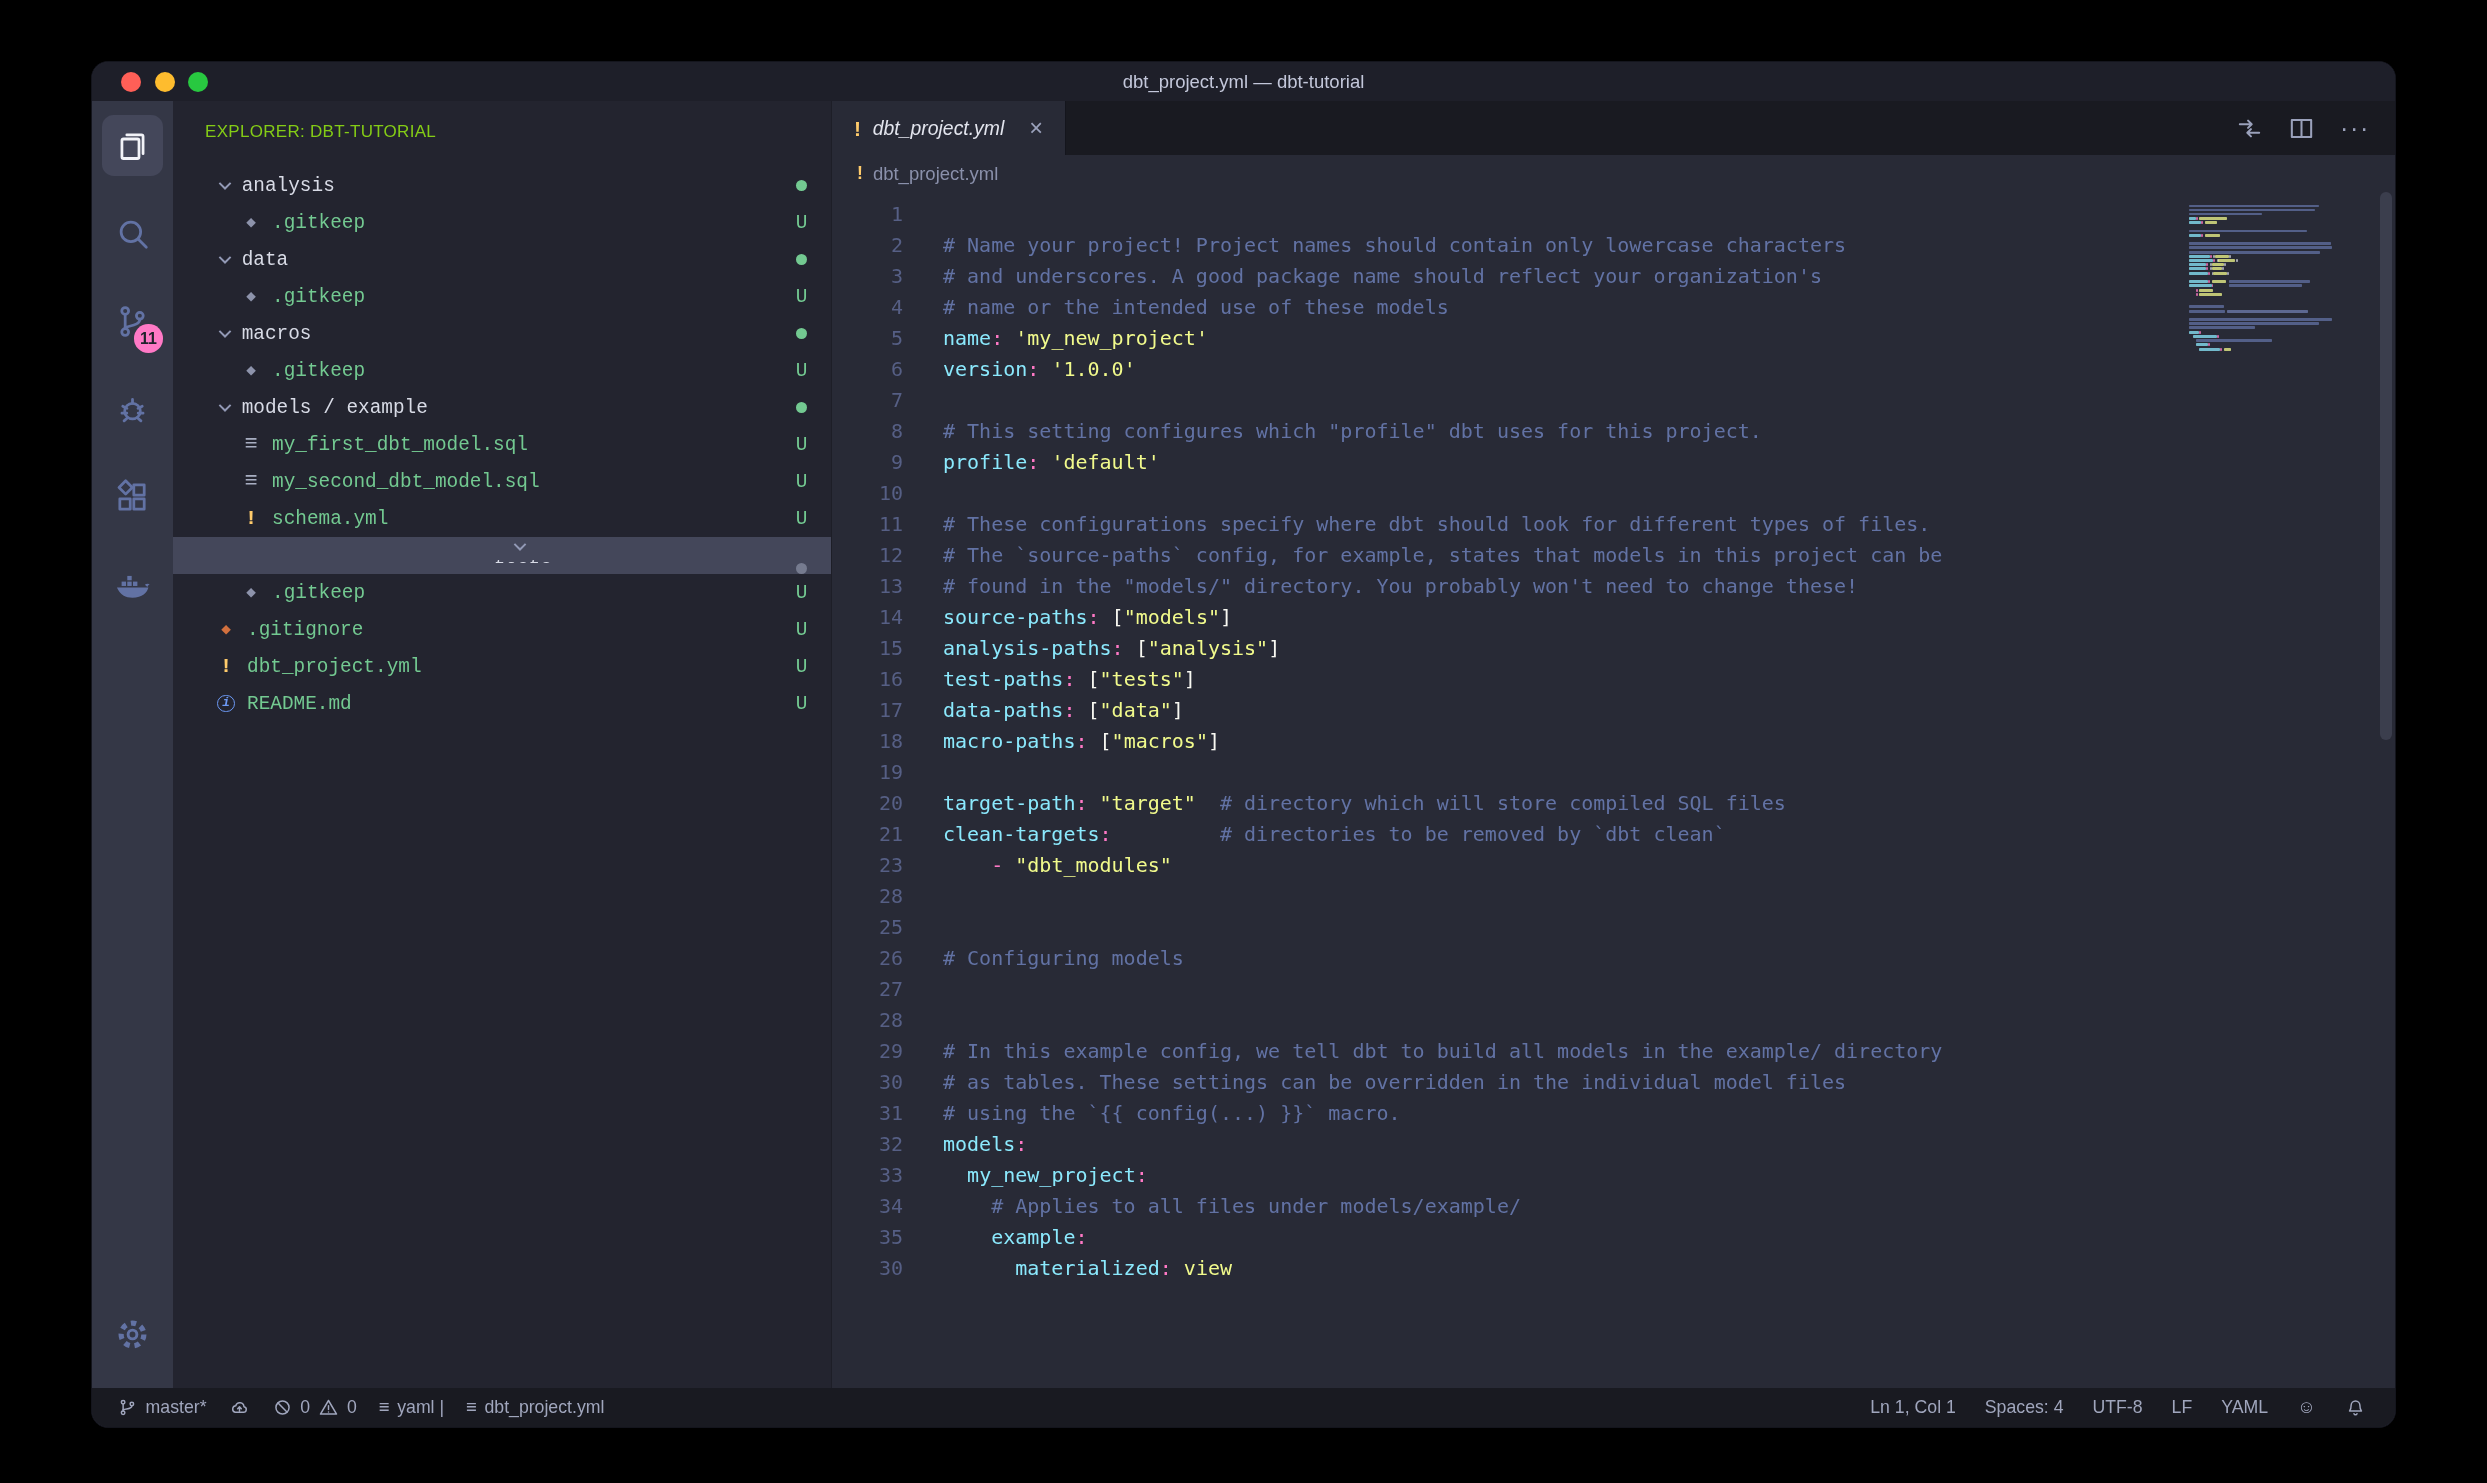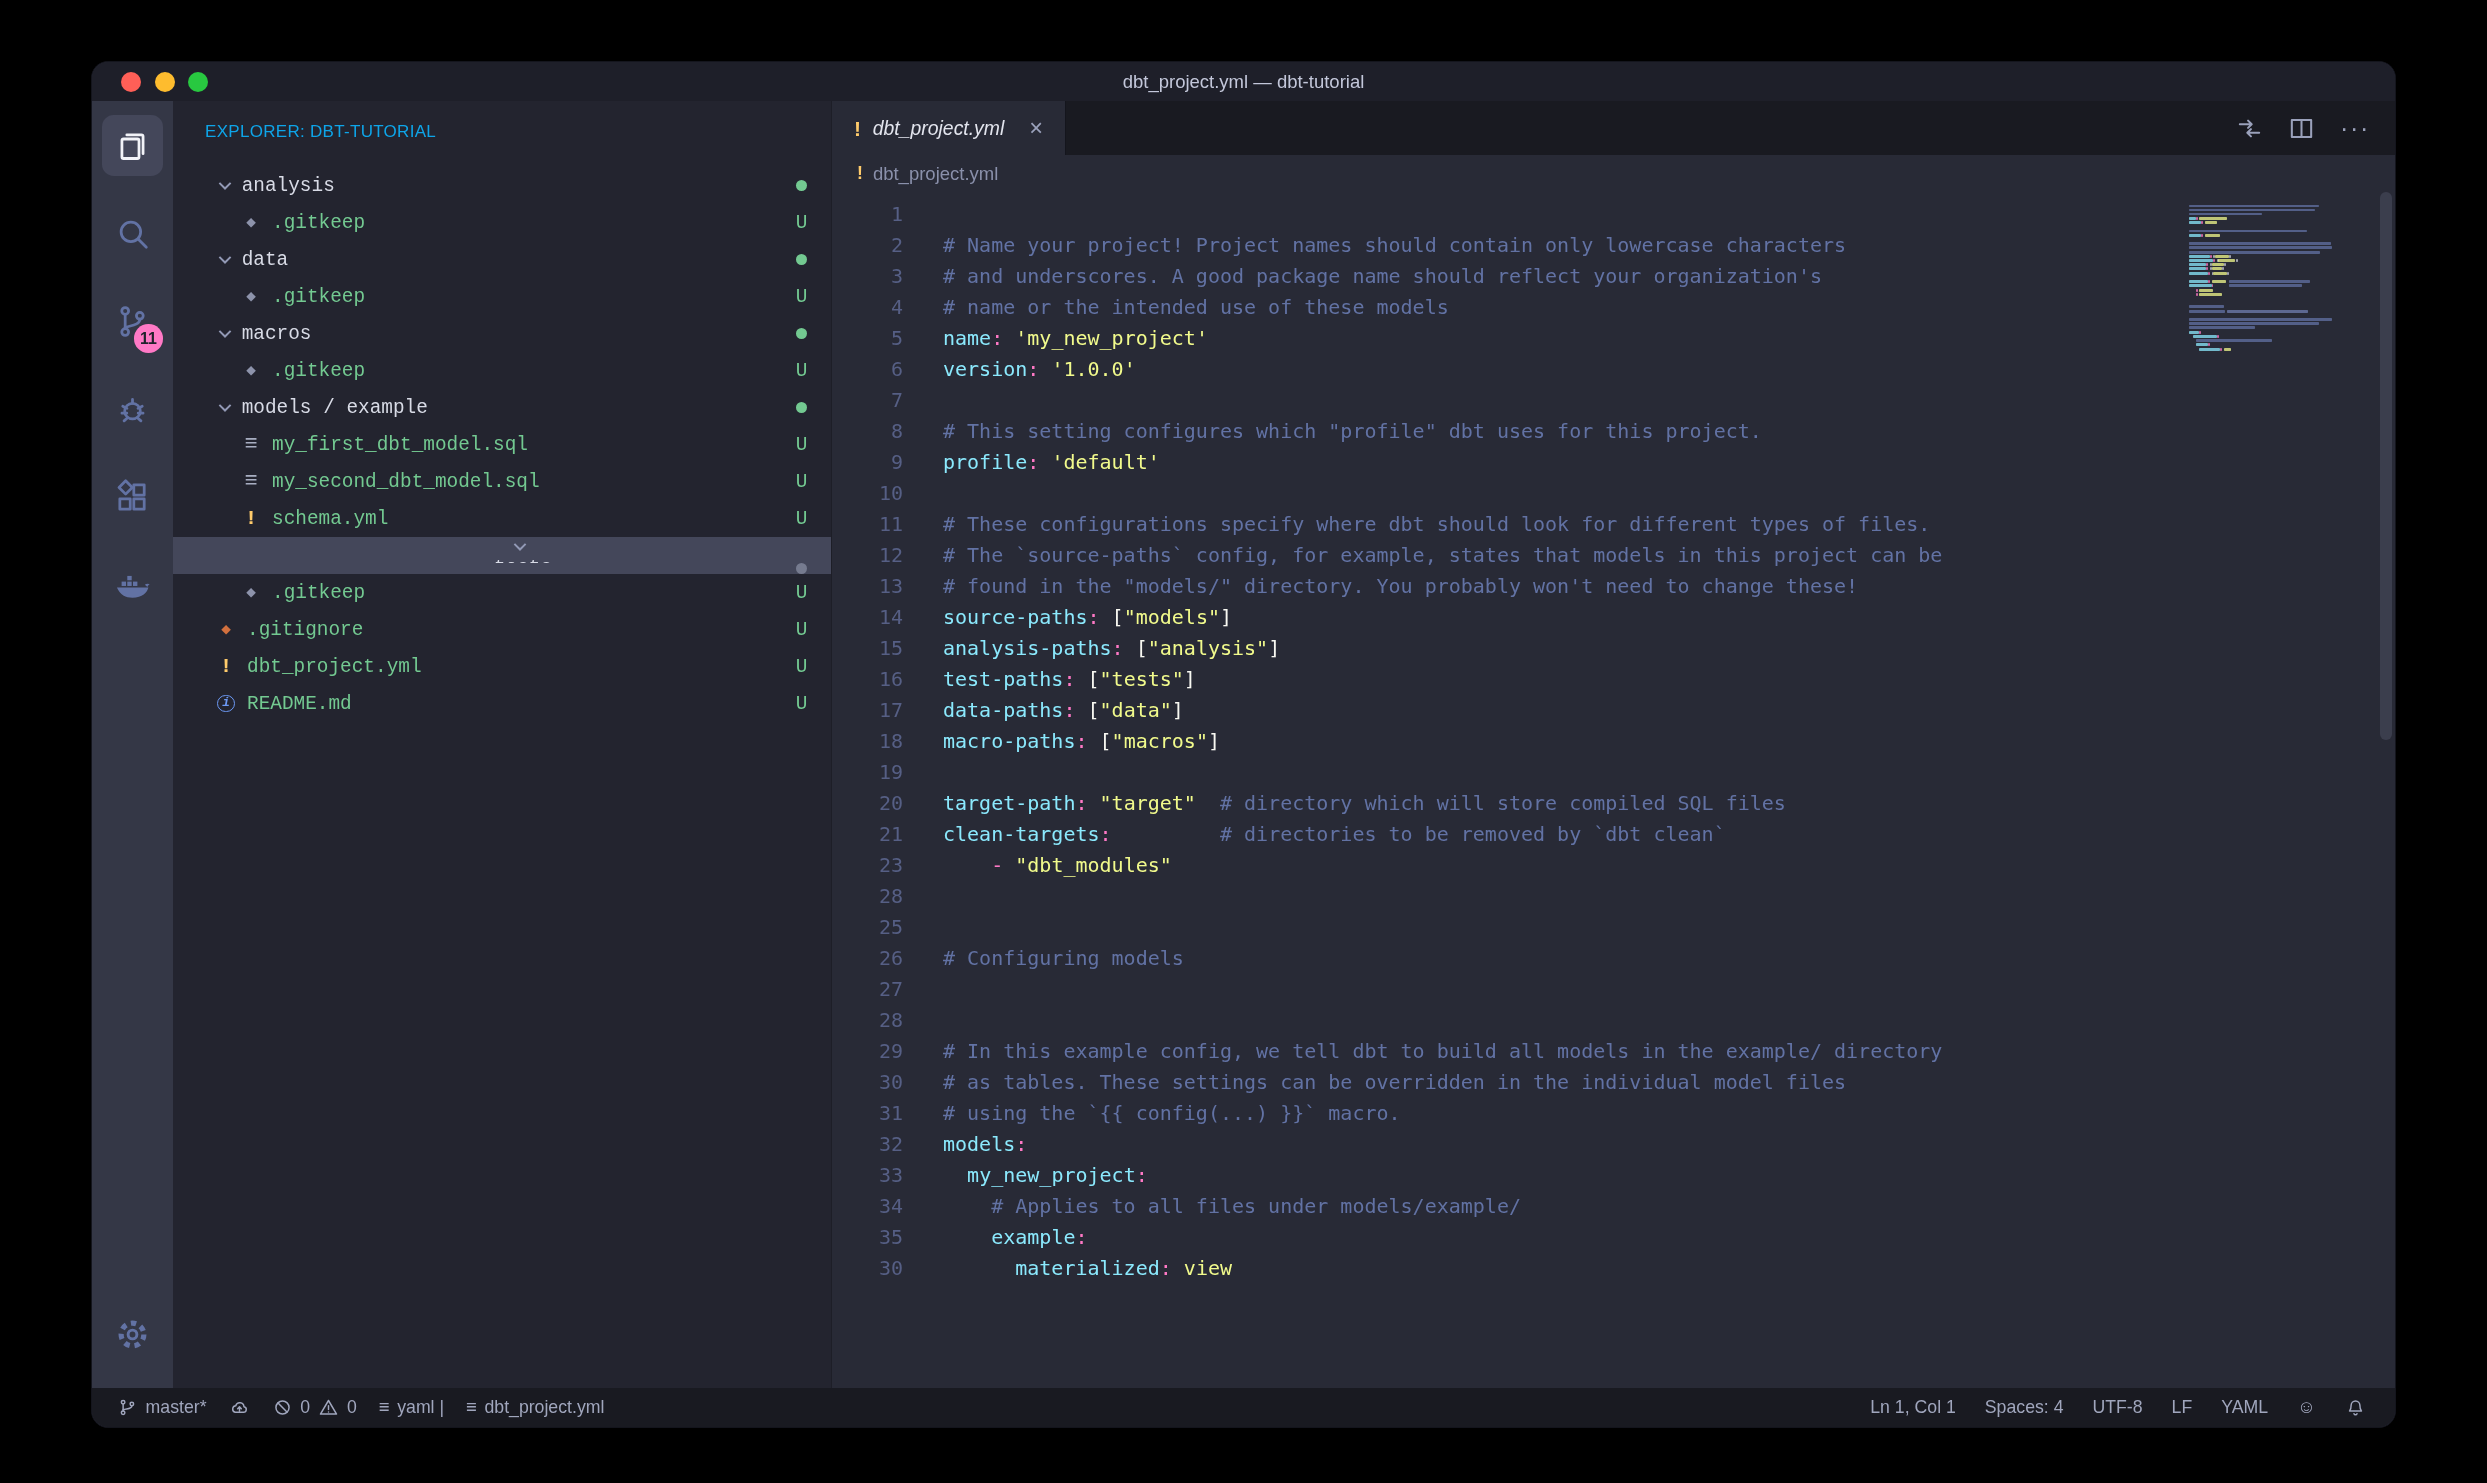--- a/index.html
+++ b/index.html
@@ -22,21 +22,21 @@
   .ab-item .icn{width:39px;height:39px;}
   .ab-item.active .icn{color:#f2f3f8;}
   .ab-item.active::before{content:"";position:absolute;width:61px;height:61px;border-radius:11.8px;background:#44475a;}
   .ab-item .icn{position:relative;z-index:1;}
   .ab-badge{position:absolute;right:10px;bottom:11.8px;min-width:29px;height:29px;border-radius:14.3px;
     background:#ff79c6;color:#21222c;font-size:16px;font-weight:700;display:flex;align-items:center;justify-content:center;z-index:2;padding:0 3.4px;box-sizing:border-box;}
   .ab-spacer{flex:1;}
   
   .sidebar{width:658px;flex:0 0 658px;background:#23242f;display:flex;flex-direction:column;min-height:0;}
   .sb-header{height:61px;flex:0 0 61px;display:flex;align-items:center;padding:0 23.6px 0 32px;}
-  .sb-title{color:#0ea5e9;font-size:17px;letter-spacing:0.3px;flex:1;white-space:nowrap;}
+  .sb-title{color:#84cc16;font-size:17px;letter-spacing:0.3px;flex:1;white-space:nowrap;}
   .sb-actions{display:flex;align-items:center;gap:18.5px;color:#9aa1bb;}
   .sb-actions .icn{width:29px;height:29px;cursor:pointer;}
   .tree{flex:1;overflow:hidden;padding-top:5px;font-family:Liberation Mono, monospace;}
   .row{height:37px;display:flex;align-items:center;cursor:pointer;position:relative;}
   .row.selected{background:#44475a;}
   .row .icn.ic-chevron{width:20px;height:20px;color:#9299b5;margin-right:6.7px;flex:0 0 auto;}
   .row .lbl{font-size:19.4px;white-space:nowrap;overflow:hidden;}
   .row.folder .lbl{color:#d8dbe6;}
   .row.file .lbl{color:#73c991;}
   .row .fic{width:22px;margin-right:10px;display:inline-flex;justify-content:center;flex:0 0 auto;}

